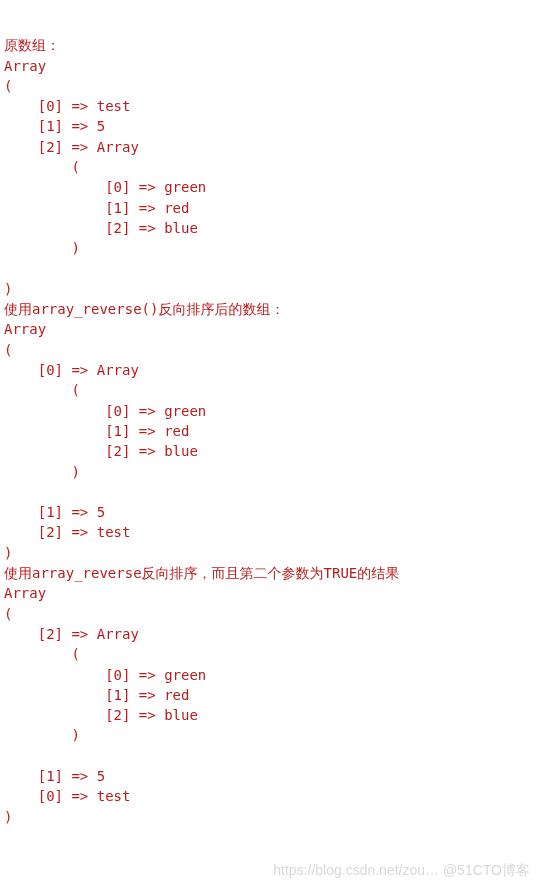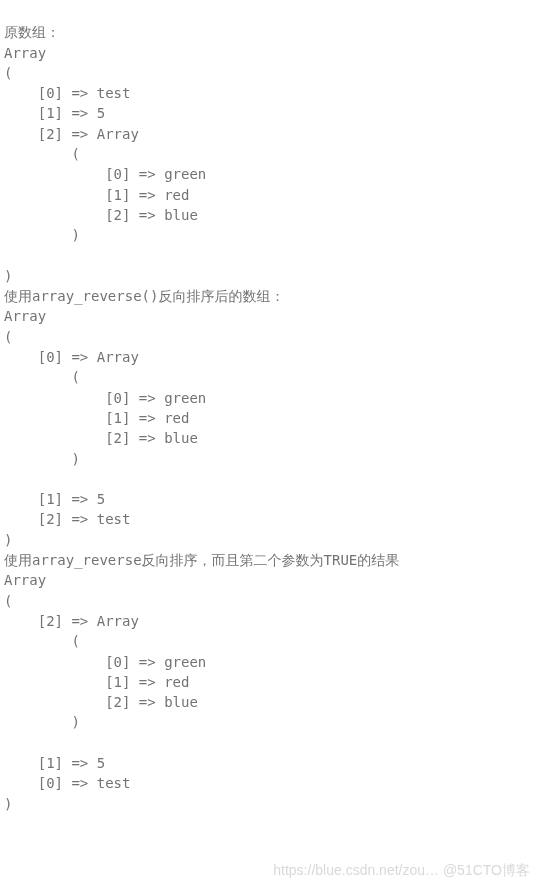--- a/index.html
+++ b/index.html
@@ -8,23 +8,24 @@
     width: 538px;
     height: 886px;
     background: #ffffff;
     position: relative;
     overflow: hidden;
   }
   .content {
     font-family: "SimSun", "Songti SC", "NSimSun", monospace;
     font-size: 14px;
     line-height: 1.45;
-    color: #737373;
+    color: #b91c1c;
     white-space: pre;
     padding: 2px 4px 0 4px;
+    margin-top: 13px;
   }
   .watermark {
     position: absolute;
     right: 8px;
     bottom: 6px;
     font-family: "SimSun", "Songti SC", sans-serif;
     font-size: 14px;
     color: #d9d9d9;
     letter-spacing: 0px;
     user-select: none;
@@ -69,13 +70,13 @@
             <span>[0] =&gt; green</span>
             <span>[1] =&gt; red</span>
             <span>[2] =&gt; blue</span>
         <span>)</span>
 <span></span>
     <span>[1] =&gt; 5</span>
     <span>[0] =&gt; test</span>
 <span>)</span>
 </div>
 
-<div class="watermark">https://blue.csdn.net/zou…  @51CTO博客</div>
+<div class="watermark">https://blog.csdn.net/zou…  @51CTO博客</div>
 
 </body></html>

